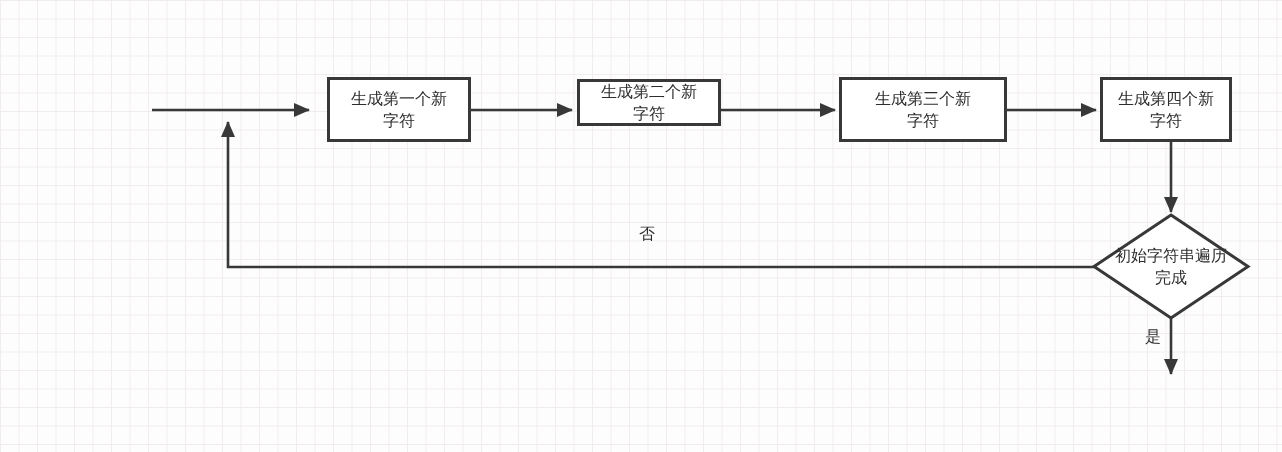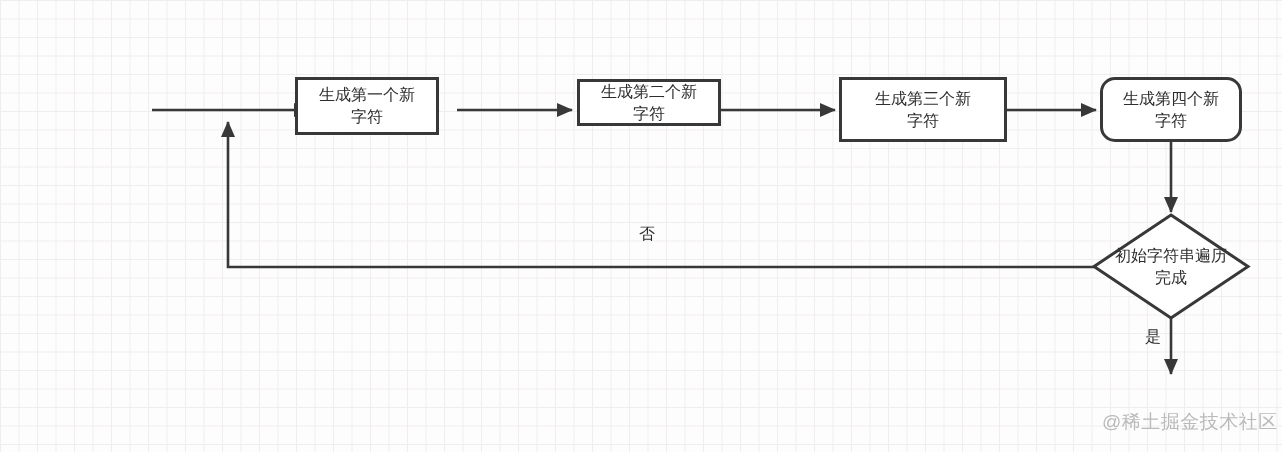--- a/index.html
+++ b/index.html
@@ -70,36 +70,35 @@
     <path class="wire" d="M721,110 H835" marker-end="url(#arrow)"></path>
     <path class="wire" d="M981,110 H1096" marker-end="url(#arrow)"></path>
     <path class="wire" d="M1171,141 V212" marker-end="url(#arrow)"></path>
     <path class="wire" d="M1094,267 H228 V122" marker-end="url(#arrow)"></path>
     <path class="wire" d="M1171,318 V374" marker-end="url(#arrow)"></path>
 
     <polygon class="diamond" points="1171,215 1248,266.5 1171,318 1094,266.5"></polygon>
   </svg>
 
 
-  <div class="node" style="left:295px;top:77px;width:144px;height:58px;">生成第一个新
+  <div class="node" style="left:327px;top:77px;width:144px;height:65px;">生成第一个新
 字符</div>
 
   <div class="node" style="left:577px;top:79px;width:144px;height:47px;">生成第二个新
 字符</div>
 
   <div class="node" style="left:839px;top:77px;width:168px;height:65px;">生成第三个新
 字符</div>
 
-  <div class="node" style="left:1100px;top:77px;width:142px;height:65px;border-radius:15px;">生成第四个新
+  <div class="node" style="left:1100px;top:77px;width:132px;height:65px;">生成第四个新
 字符</div>
 
   <div class="shape-label" style="left:1101px;top:244px;width:140px;height:46px;">初始字符串遍历
 完成</div>
 
 
 
   <div class="edge-label" style="left:636px;top:224px;width:22px;">否</div>
 
   <div class="edge-label" style="left:1142px;top:327px;width:22px;">是</div>
 
-  <div class="watermark">@稀土掘金技术社区</div>
 
 </div>
 
 </body></html>

